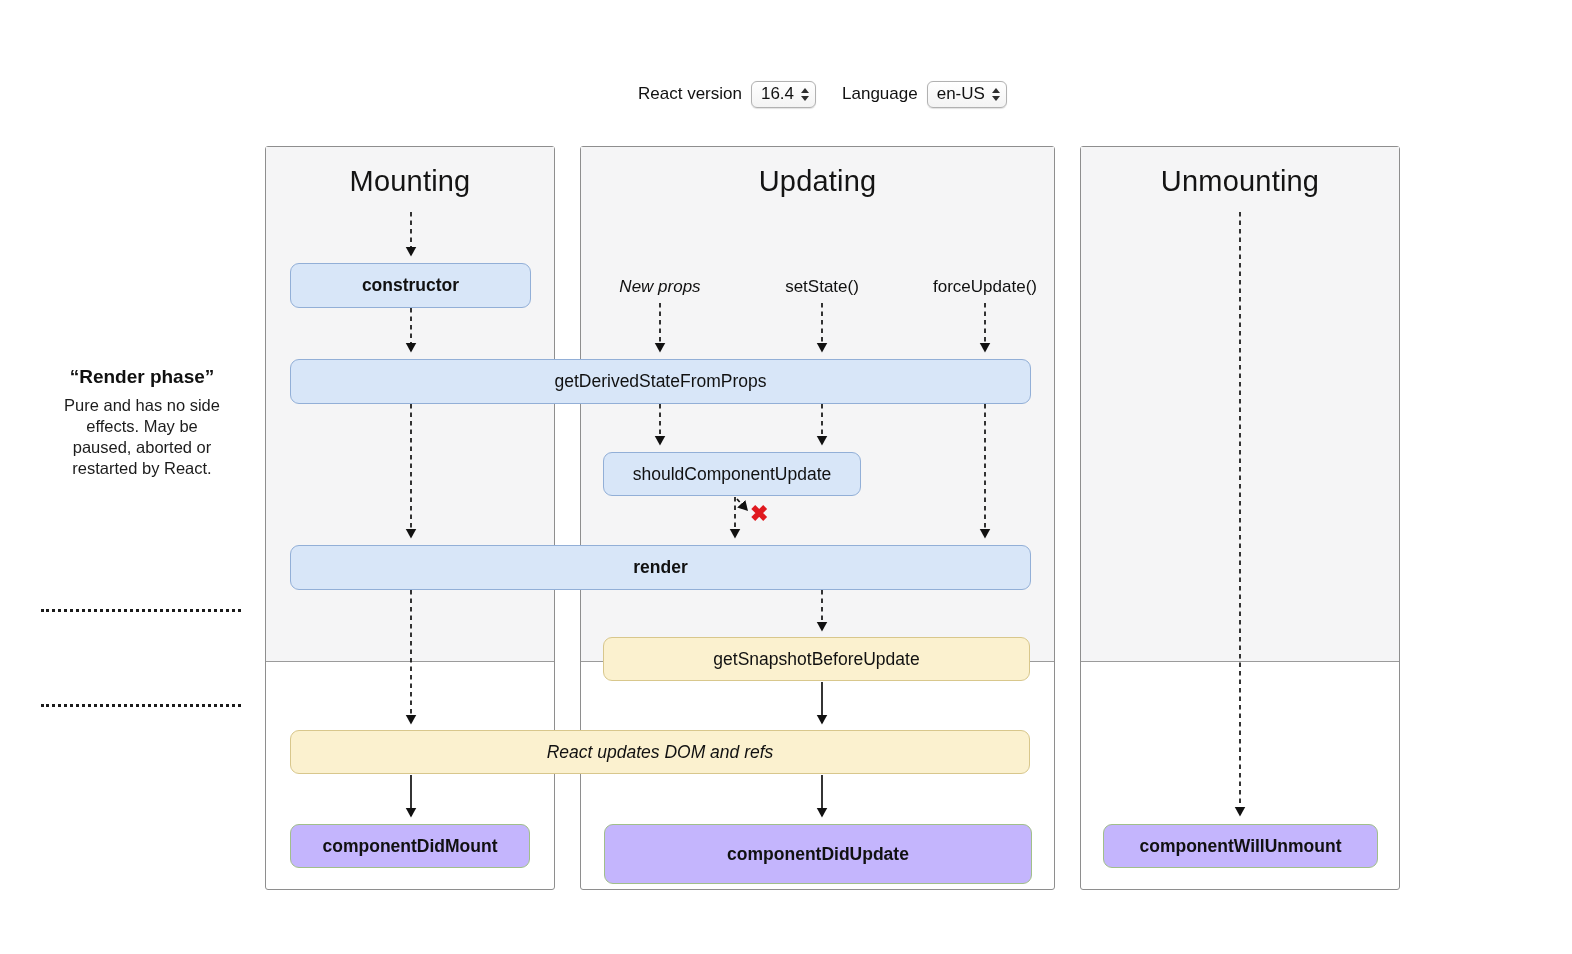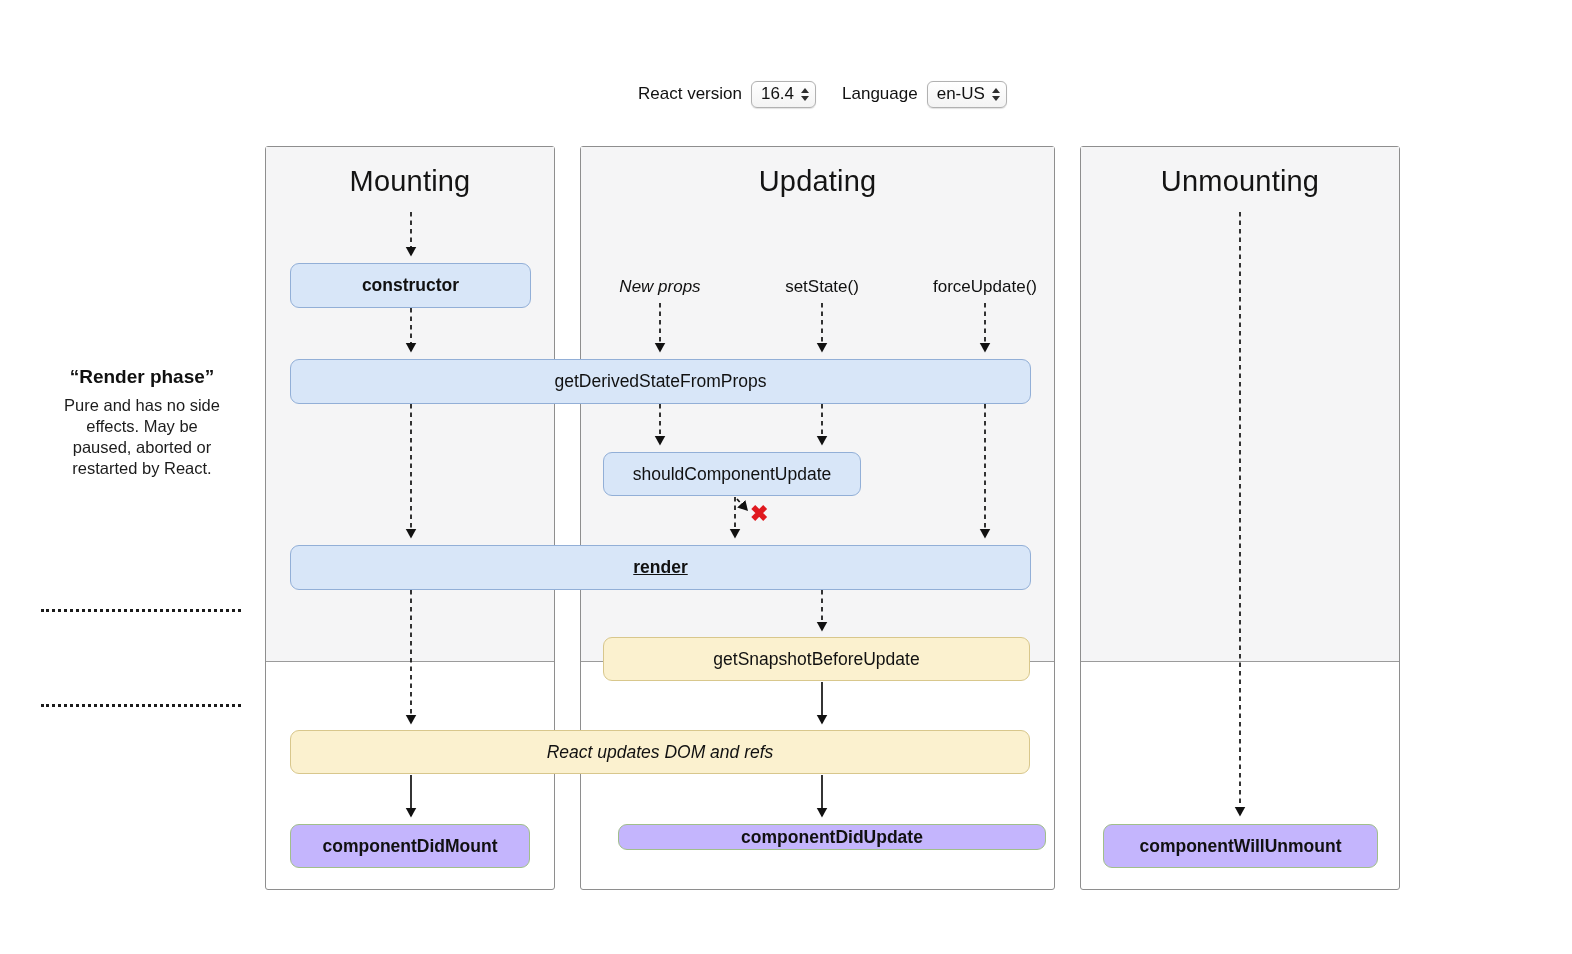--- a/index.html
+++ b/index.html
@@ -142,20 +142,20 @@
 
   <div class="red-x">✖</div>
 
   <div class="trigger italic" style="left:580px;top:277px;">New props</div>
   <div class="trigger" style="left:742px;top:277px;">setState()</div>
   <div class="trigger" style="left:905px;top:277px;">forceUpdate()</div>
 
   <div class="box blue bold" style="left:290px;top:263px;width:241px;height:45px;">constructor</div>
   <div class="box blue" style="left:290px;top:359px;width:741px;height:45px;">getDerivedStateFromProps</div>
   <div class="box blue" style="left:603px;top:452px;width:258px;height:44px;">shouldComponentUpdate</div>
-  <div class="box blue bold" style="left:290px;top:545px;width:741px;height:45px;text-decoration:underline;">render</div>
+  <div class="box blue bold" style="left:290px;top:545px;width:741px;height:45px;">render</div>
   <div class="box yellow" style="left:603px;top:637px;width:427px;height:44px;">getSnapshotBeforeUpdate</div>
   <div class="box yellow italic" style="left:290px;top:730px;width:740px;height:44px;">React updates DOM and refs</div>
   <div class="box green bold" style="left:290px;top:824px;width:240px;height:44px;">componentDidMount</div>
-  <div class="box green bold" style="left:604px;top:824px;width:428px;height:26px;margin-left:14px;">componentDidUpdate</div>
+  <div class="box green bold" style="left:604px;top:824px;width:428px;height:60px;">componentDidUpdate</div>
   <div class="box green bold" style="left:1103px;top:824px;width:275px;height:44px;">componentWillUnmount</div>
 
 </div>
 
 </body></html>

